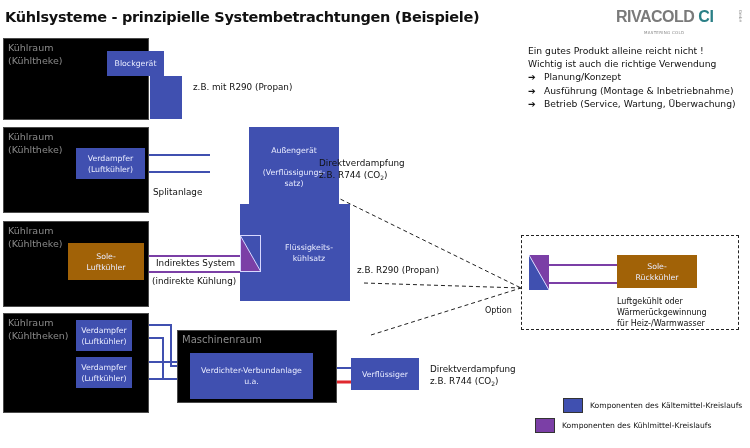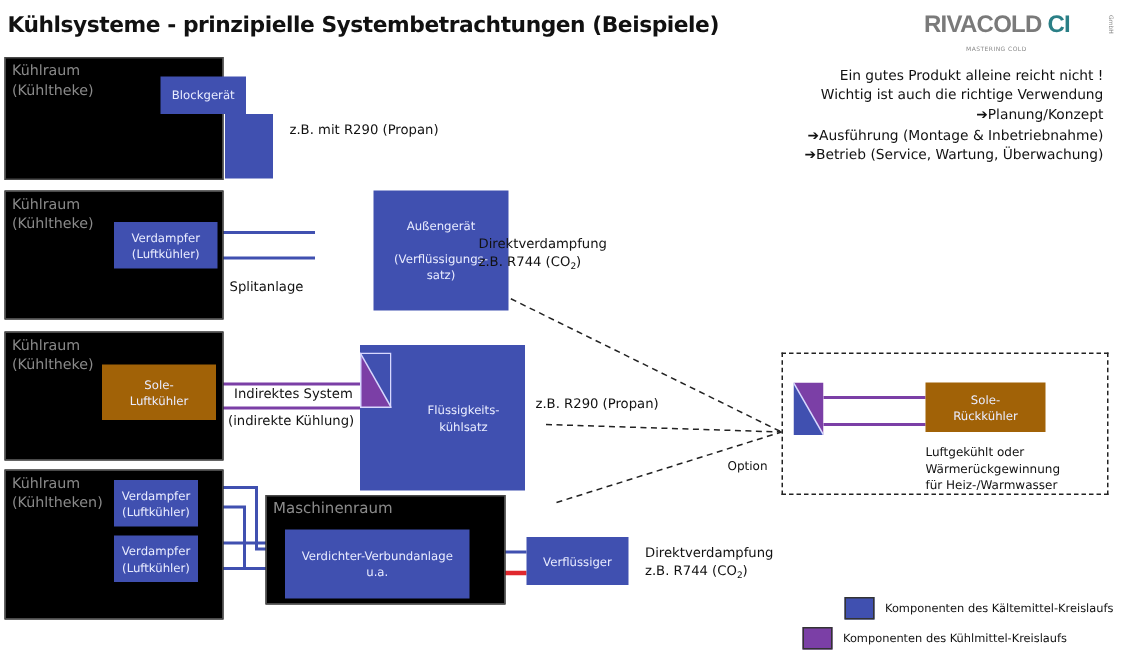--- a/index.html
+++ b/index.html
@@ -6,21 +6,21 @@
   html, body { width: 750px; height: 448px; background: #ffffff; overflow: hidden; }
   body { position: relative; font-family: "DejaVu Sans", "Liberation Sans", sans-serif; color: #111; }
   .abs { position: absolute; }
   .title { left: 5px; top: 9px; font-size: 14.5px; font-weight: bold; letter-spacing: -0.3px; color: #111; white-space: nowrap; }
   .logo { left: 616px; top: 8px; width: 128px; height: 24px; }
   .logo-text { position: absolute; left: 0; top: 0; font-family: Liberation Sans, sans-serif; font-weight: bold; font-size: 16px; letter-spacing: -0.5px; color: #7a7a7a; white-space: nowrap; }
   .logo-text .ci { color: #2a7f86; }
   .logo-sub { position: absolute; left: 28px; top: 22px; font-size: 4px; color: #888; letter-spacing: 0.3px; white-space: nowrap; }
   .logo-gmbh { position: absolute; left: 122px; top: 2px; font-size: 4px; color: #888; writing-mode: vertical-rl; }
 
-  .info { left: 528px; top: 44px; font-size: 9.2px; line-height: 13.2px; color: #111; text-align: right; }
+  .info { left: 528px; top: 44px; font-size: 9.2px; line-height: 13.2px; color: #111; }
   .info .row { white-space: nowrap; }
   .info .arrow { display: inline-block; width: 16px; font-weight: bold; }
 
   .room { background: #000000; border: 1.5px solid #4a4a4a; }
   .room-label { position: absolute; left: 4px; top: 3px; font-size: 9.5px; line-height: 12.5px; color: #8a8a8a; white-space: pre-line; }
 
   .blue { background: #3f51b5; background: #4050b0; color: #ffffff; }
   .purple { background: #a16207; color: #ffffff; }
   .box-text { display: flex; align-items: center; justify-content: center; text-align: center; font-size: 7.8px; line-height: 11px; color: #e9ecff; white-space: pre-line; }
 
@@ -101,21 +101,21 @@
 </div>
 
 <div class="abs room" style="left:3px; top:221px; width:146px; height:86px;">
   <div class="room-label">Kühlraum
 (Kühltheke)</div>
 </div>
 <div class="abs purple box-text" style="left:68px; top:243px; width:76px; height:37px;">Sole-
 Luftkühler</div>
 <div class="abs lbl" style="left:156px; top:258px;">Indirektes System</div>
 <div class="abs lbl" style="left:152px; top:276px;">(indirekte Kühlung)</div>
-<div class="abs blue box-text" style="left:240px; top:230px; width:110px; height:97px; padding-left:28px;">Flüssigkeits-
+<div class="abs blue box-text" style="left:240px; top:204px; width:110px; height:97px; padding-left:28px;">Flüssigkeits-
 kühlsatz</div>
 <svg class="abs" style="left:240px; top:235px; width:21px; height:37px;" viewBox="0 0 21 37">
   <polygon points="0,0 0,37 21,37" fill="#7b3fa6"></polygon>
   <polygon points="0,0 21,0 21,37" fill="#4050b0"></polygon>
   <rect x="0.5" y="0.5" width="20" height="36" fill="none" stroke="#d8d8ff" stroke-width="1"></rect>
   <line x1="0" y1="0" x2="21" y2="37" stroke="#d8d8ff" stroke-width="1"></line>
 </svg>
 <div class="abs lbl" style="left:357px; top:265px;">z.B. R290 (Propan)</div>
 
 <div class="abs room" style="left:3px; top:313px; width:146px; height:100px;">

